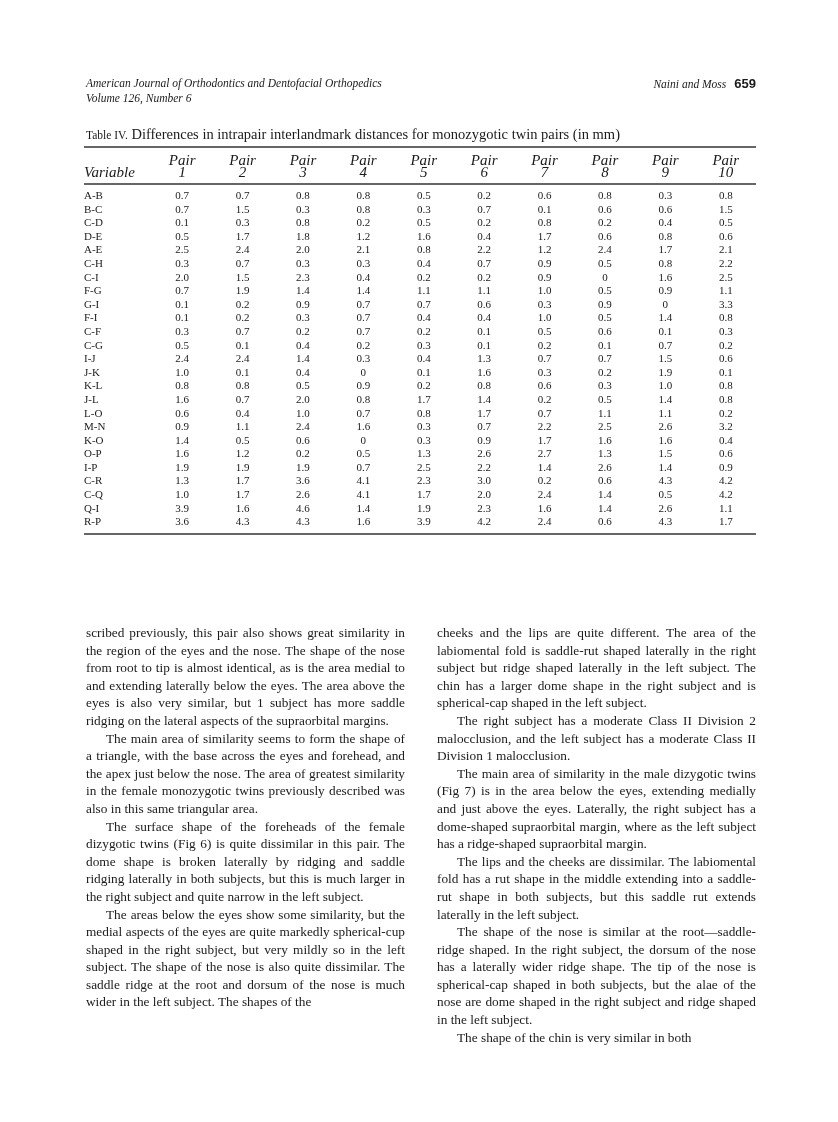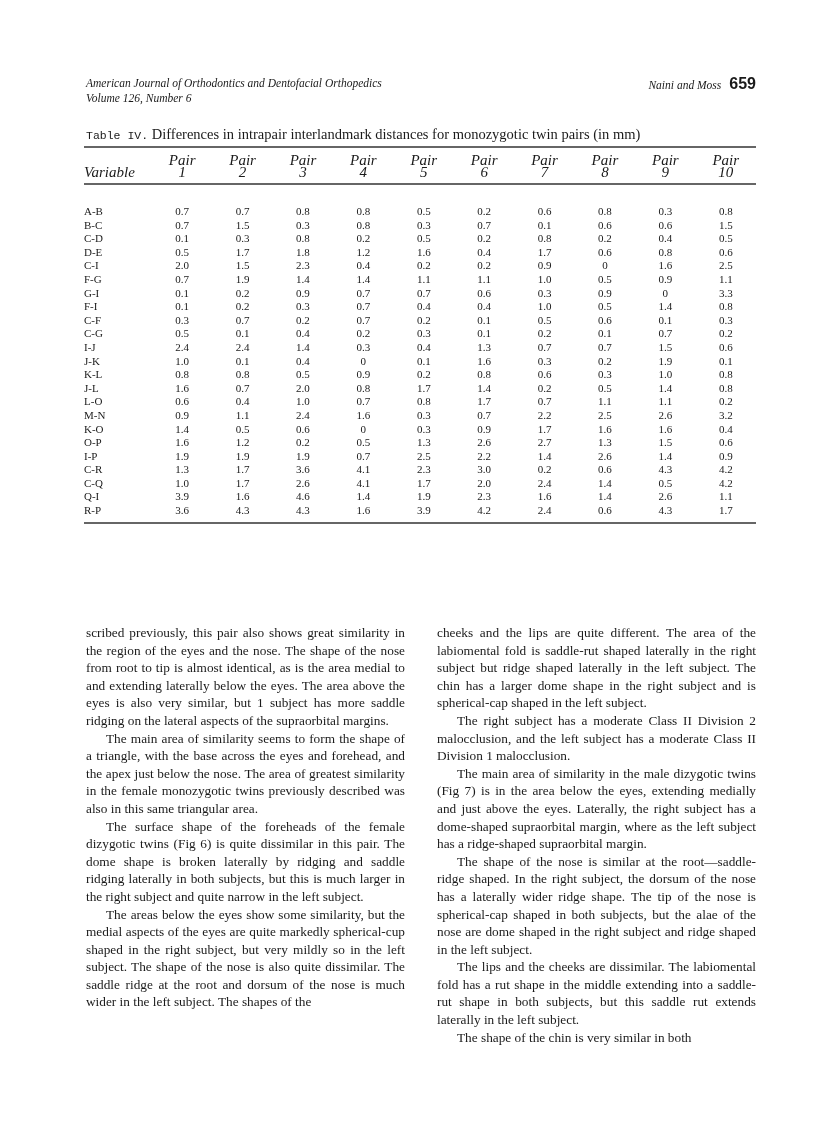--- a/index.html
+++ b/index.html
@@ -1,31 +1,31 @@
 <!DOCTYPE html>
 <html><head>
 <meta charset="utf-8">
 <style>
   html, body { margin:0; padding:0; background:#ffffff; }
   body { width:838px; height:1122px; position:relative; overflow:hidden; color:#1a1a1a;
          font-family:"Liberation Serif", serif; }
   .running-head { position:absolute; left:86px; top:76px; width:670px; font-size:11.5px; line-height:15px; }
   .rh-left { font-style:italic; }
   .rh-right { position:absolute; right:0; top:0; font-style:italic; }
-  .rh-right .pg { font-family:"Liberation Sans", sans-serif; font-style:normal; font-weight:bold; margin-left:8px; font-size:16px; }
+  .rh-right .pg { font-family:"Liberation Sans", sans-serif; font-style:normal; font-weight:bold; margin-left:8px; font-size:13px; }
   .table-caption { position:absolute; left:86px; top:126px; font-size:14.5px; }
-  .table-caption .lbl { font-family:Liberation Mono, monospace; font-size:11.5px; }
+  .table-caption .lbl { font-family:Liberation Serif, serif; font-size:11.5px; }
   .tbl-wrap { position:absolute; left:84px; top:146px; width:672px; }
   .rule { height:2px; background:#666; }
   table { border-collapse:collapse; width:100%; font-size:11px; }
   thead th { font-weight:normal; font-style:italic; font-size:15px; line-height:12px; padding:6px 0 5px 0; text-align:center; vertical-align:bottom; }
   thead th.var { text-align:left;margin-top:9px; }
   tbody td { text-align:center; padding:0; height:13.6px; line-height:13.6px; }
   tbody td.var { text-align:left; width:68px; }
-  tbody tr:first-child td { padding-top:20px; }
+  tbody tr:first-child td { padding-top:4px; }
   .body-cols { position:absolute; top:624px; left:86px; width:672px; font-size:13.3px; line-height:17.6px; text-align:justify; }
   .col { position:absolute; top:0; width:319px; }
   .col-left { left:0;font-family:Liberation Serif, serif; }
   .col-right { left:351px; }
   .col p { margin:0; text-indent:20px; }
   .col p.noindent { text-indent:0; }
 </style>
 </head>
 <body>
 
@@ -112,20 +112,46 @@
           <td>1.8</td>
           <td>1.2</td>
           <td>1.6</td>
           <td>0.4</td>
           <td>1.7</td>
           <td>0.6</td>
           <td>0.8</td>
           <td>0.6</td>
         </tr>
         <tr>
+          <td class="var">A-E</td>
+          <td>2.5</td>
+          <td>2.4</td>
+          <td>2.0</td>
+          <td>2.1</td>
+          <td>0.8</td>
+          <td>2.2</td>
+          <td>1.2</td>
+          <td>2.4</td>
+          <td>1.7</td>
+          <td>2.1</td>
+        </tr>
+        <tr>
+          <td class="var">C-H</td>
+          <td>0.3</td>
+          <td>0.7</td>
+          <td>0.3</td>
+          <td>0.3</td>
+          <td>0.4</td>
+          <td>0.7</td>
+          <td>0.9</td>
+          <td>0.5</td>
+          <td>0.8</td>
+          <td>2.2</td>
+        </tr>
+        <tr>
           <td class="var">C-I</td>
           <td>2.0</td>
           <td>1.5</td>
           <td>2.3</td>
           <td>0.4</td>
           <td>0.2</td>
           <td>0.2</td>
           <td>0.9</td>
           <td>0</td>
           <td>1.6</td>
@@ -374,17 +400,17 @@
   <div class="col col-left" id="col-left">
       <p class="noindent">scribed previously, this pair also shows great similarity in the region of the eyes and the nose. The shape of the nose from root to tip is almost identical, as is the area medial to and extending laterally below the eyes. The area above the eyes is also very similar, but 1 subject has more saddle ridging on the lateral aspects of the supraorbital margins.</p>
       <p>The main area of similarity seems to form the shape of a triangle, with the base across the eyes and forehead, and the apex just below the nose. The area of greatest similarity in the female monozygotic twins previously described was also in this same triangular area.</p>
       <p>The surface shape of the foreheads of the female dizygotic twins (Fig 6) is quite dissimilar in this pair. The dome shape is broken laterally by ridging and saddle ridging laterally in both subjects, but this is much larger in the right subject and quite narrow in the left subject.</p>
       <p>The areas below the eyes show some similarity, but the medial aspects of the eyes are quite markedly spherical-cup shaped in the right subject, but very mildly so in the left subject. The shape of the nose is also quite dissimilar. The saddle ridge at the root and dorsum of the nose is much wider in the left subject. The shapes of the</p>
     </div>
   <div class="col col-right" id="col-right">
       <p class="noindent">cheeks and the lips are quite different. The area of the labiomental fold is saddle-rut shaped laterally in the right subject but ridge shaped laterally in the left subject. The chin has a larger dome shape in the right subject and is spherical-cap shaped in the left subject.</p>
       <p>The right subject has a moderate Class II Division 2 malocclusion, and the left subject has a moderate Class II Division 1 malocclusion.</p>
       <p>The main area of similarity in the male dizygotic twins (Fig 7) is in the area below the eyes, extending medially and just above the eyes. Laterally, the right subject has a dome-shaped supraorbital margin, where as the left subject has a ridge-shaped supraorbital margin.</p>
+      <p>The lips and the cheeks are dissimilar. The labiomental fold has a rut shape in the middle extending into a saddle-rut shape in both subjects, but this saddle rut extends laterally in the left subject.</p>
       <p>The shape of the nose is similar at the root—saddle-ridge shaped. In the right subject, the dorsum of the nose has a laterally wider ridge shape. The tip of the nose is spherical-cap shaped in both subjects, but the alae of the nose are dome shaped in the right subject and ridge shaped in the left subject.</p>
-      <p>The lips and the cheeks are dissimilar. The labiomental fold has a rut shape in the middle extending into a saddle-rut shape in both subjects, but this saddle rut extends laterally in the left subject.</p>
       <p>The shape of the chin is very similar in both</p>
     </div>
 </div>
 
 </body></html>

